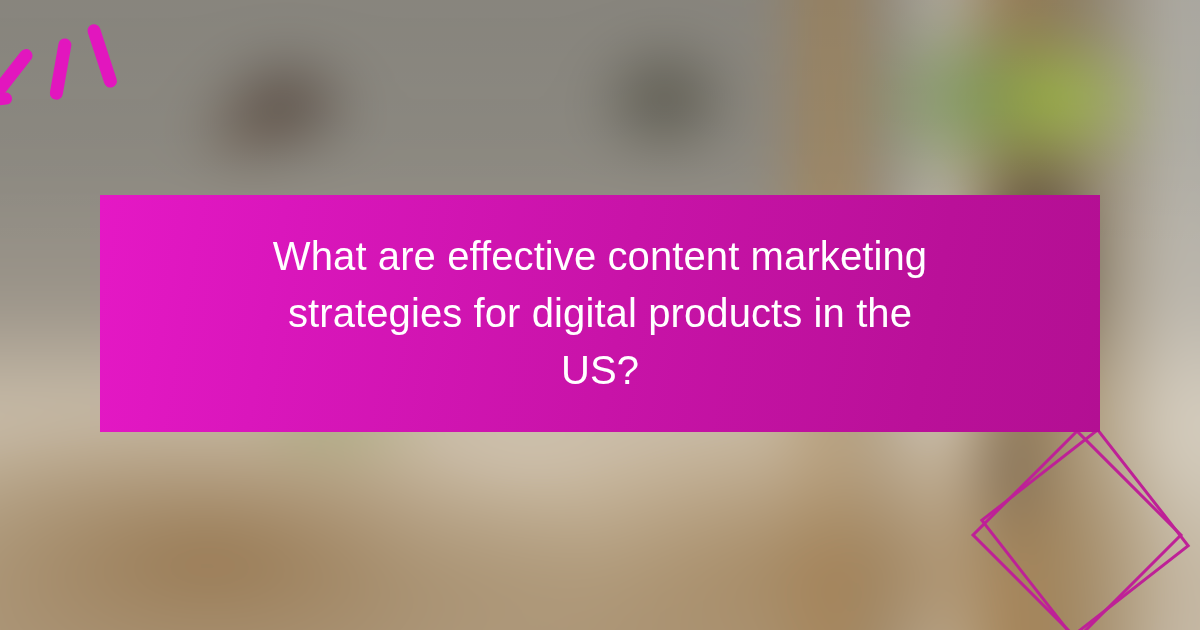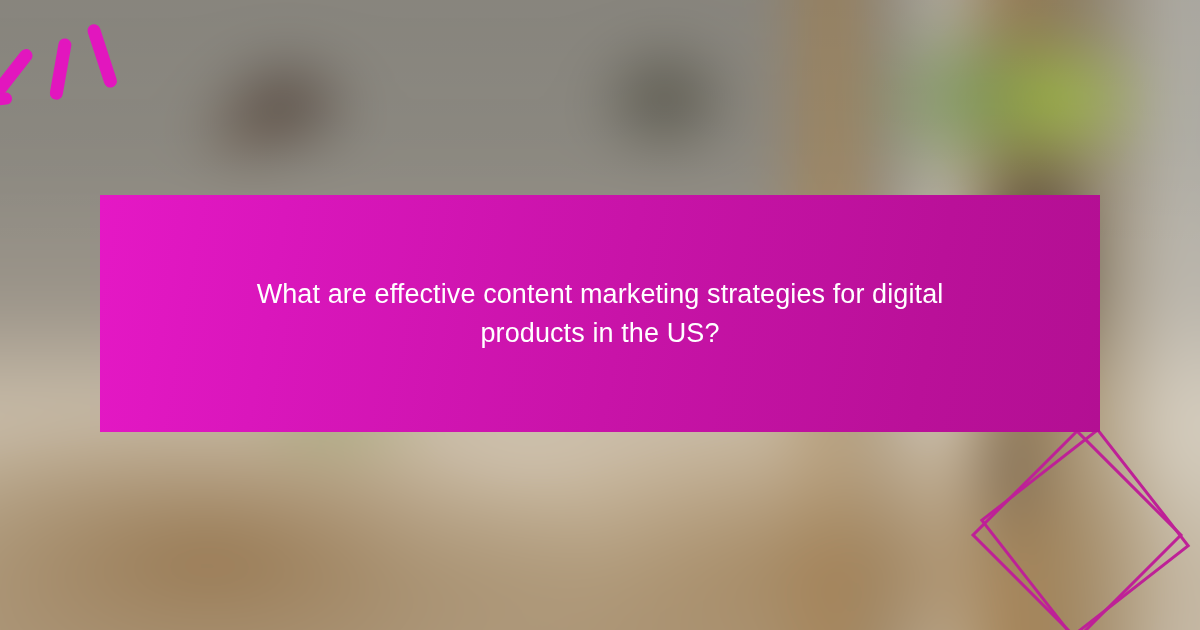--- a/index.html
+++ b/index.html
@@ -103,21 +103,21 @@
     width:1000px; height:237px;
     background:linear-gradient(100deg, #E518C5 0%, #DA16BC 18%, #C813A8 52%, #BA1099 82%, #B30F93 100%);
     display:flex;
     align-items:center;
     justify-content:center;
     padding:0 56px;
   }
   .headline {
     color:#ffffff;
     font-family:"Liberation Sans", sans-serif;
-    font-size:27px;
+    font-size:40px;
     font-weight:400;
     line-height:1.42;
     text-align:center;
     letter-spacing:.1px;
     max-width:700px;
     text-rendering:optimizeLegibility;
   }
 </style>
 </head>
 <body>

